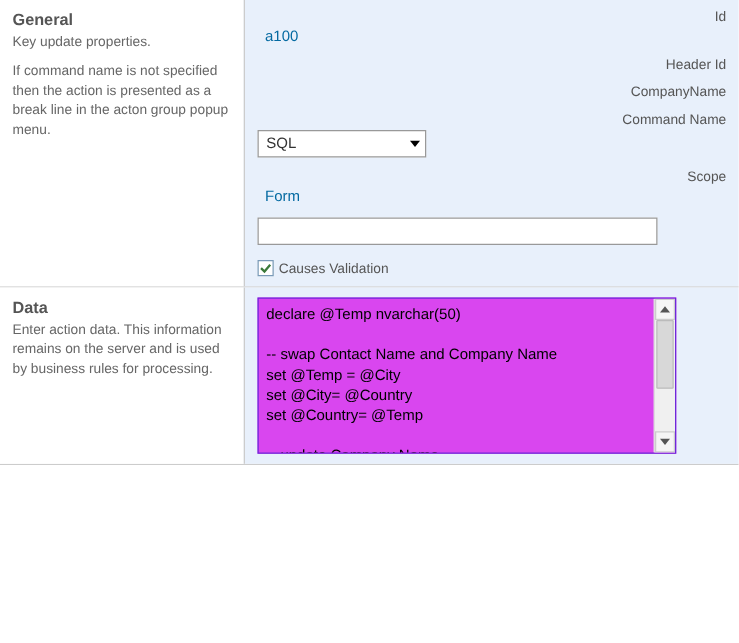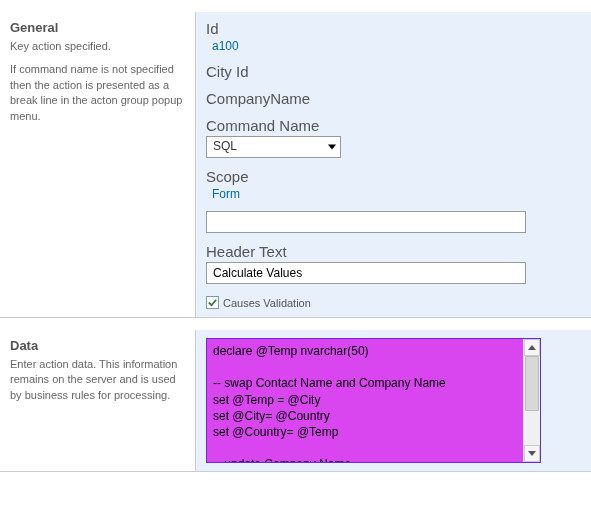--- a/index.html
+++ b/index.html
@@ -1,23 +1,23 @@
 <!DOCTYPE html>
 <html><head>
 <meta charset="utf-8">
 <style>
 * { box-sizing: border-box; margin: 0; padding: 0; }
 body { font-family: "Segoe UI", Tahoma, Arial, sans-serif; font-size: 12px; color: #333; background: #fff; width: 591px; }
-.section { display: flex; border-bottom: 1px solid #ccc; margin-top: 12px; }
+.section { display: flex; border-bottom: 1px solid #ccc; }
 .left-col { width: 195px; padding: 8px 10px; background: #fff; }
 .right-col { flex: 1; background: #e8f0fb; padding: 8px 10px; border-left: 1px solid #ccc; }
 .section-title { font-weight: bold; font-size: 13px; color: #555; margin-bottom: 4px; }
 .section-desc { color: #666; font-size: 11px; line-height: 1.4; margin-bottom: 8px; }
 .field { margin-bottom: 10px; }
-.field-label { color: #555; font-size: 15px; margin-bottom: 2px; }
+.field-label { color: #555; font-size: 11px; margin-bottom: 2px; text-align: right; }
 .field-value { color: #0369a1; font-size: 12px; padding-left: 6px; }
 .select-wrap { position: relative; display: inline-block; background: #fff; border: 1px solid #999; height: 22px; width: 135px; }
 .select-wrap span { padding: 2px 6px; display: inline-block; font-size: 12px; }
 .select-wrap .arrow { position: absolute; right: 4px; top: 50%; transform: translateY(-50%); width: 0; height: 0; border-left: 4px solid transparent; border-right: 4px solid transparent; border-top: 5px solid #000; }
 .text-input { background: #fff; border: 1px solid #999; height: 22px; width: 320px; padding: 2px 6px; font-size: 12px; font-family: inherit; }
 .checkbox-row { display: flex; align-items: flex-end; gap: 4px; margin-top: 12px; }
 .checkbox { width: 13px; height: 13px; border: 1px solid #7a9ab8; background: #fff; display: inline-flex; align-items: center; justify-content: center; }
 .checkbox svg { width: 11px; height: 11px; }
 .checkbox-label { color: #555; font-size: 11px; }
 .textarea-wrap { position: relative; background: #d946ef; border: 1px solid #6d28d9; width: 335px; height: 125px; overflow: hidden; }
@@ -27,51 +27,47 @@
 .scroll-btn .tri-up { width: 0; height: 0; border-left: 4px solid transparent; border-right: 4px solid transparent; border-bottom: 5px solid #555; }
 .scroll-btn .tri-down { width: 0; height: 0; border-left: 4px solid transparent; border-right: 4px solid transparent; border-top: 5px solid #555; }
 .scroll-thumb { position: absolute; top: 17px; left: 1px; right: 1px; height: 55px; background: #d8d8d8; border: 1px solid #bbb; border-radius: 1px; }
 </style>
 </head>
 <body>
 
 <div class="section">
   <div class="left-col">
     <div class="section-title">General</div>
-    <div class="section-desc">Key action specified.</div>
+    <div class="section-desc">Key update properties.</div>
     <div class="section-desc">If command name is not specified then the action is presented as a break line in the acton group popup menu.</div>
   </div>
   <div class="right-col">
     <div class="field">
       <div class="field-label">Id</div>
       <div class="field-value">a100</div>
     </div>
     <div class="field">
-      <div class="field-label">City Id</div>
+      <div class="field-label">Header Id</div>
     </div>
     <div class="field">
       <div class="field-label">CompanyName</div>
     </div>
     <div class="field">
       <div class="field-label">Command Name</div>
       <div class="select-wrap">
         <span>SQL</span>
         <div class="arrow"></div>
       </div>
     </div>
     <div class="field">
       <div class="field-label">Scope</div>
       <div class="field-value">Form</div>
     </div>
     <div class="field">
       <input class="text-input" type="text" value="" style="">
-    </div>
-    <div class="field">
-      <div class="field-label">Header Text</div>
-      <input class="text-input" type="text" value="Calculate Values" style="">
     </div>
     <div class="checkbox-row">
       <div class="checkbox">
         <svg viewBox="0 0 12 12">
             <path d="M2 6 L5 9 L10 3" stroke="#3b7a3b" stroke-width="2" fill="none"></path>
           </svg>
       </div>
       <span class="checkbox-label">Causes Validation</span>
     </div>
   </div>

